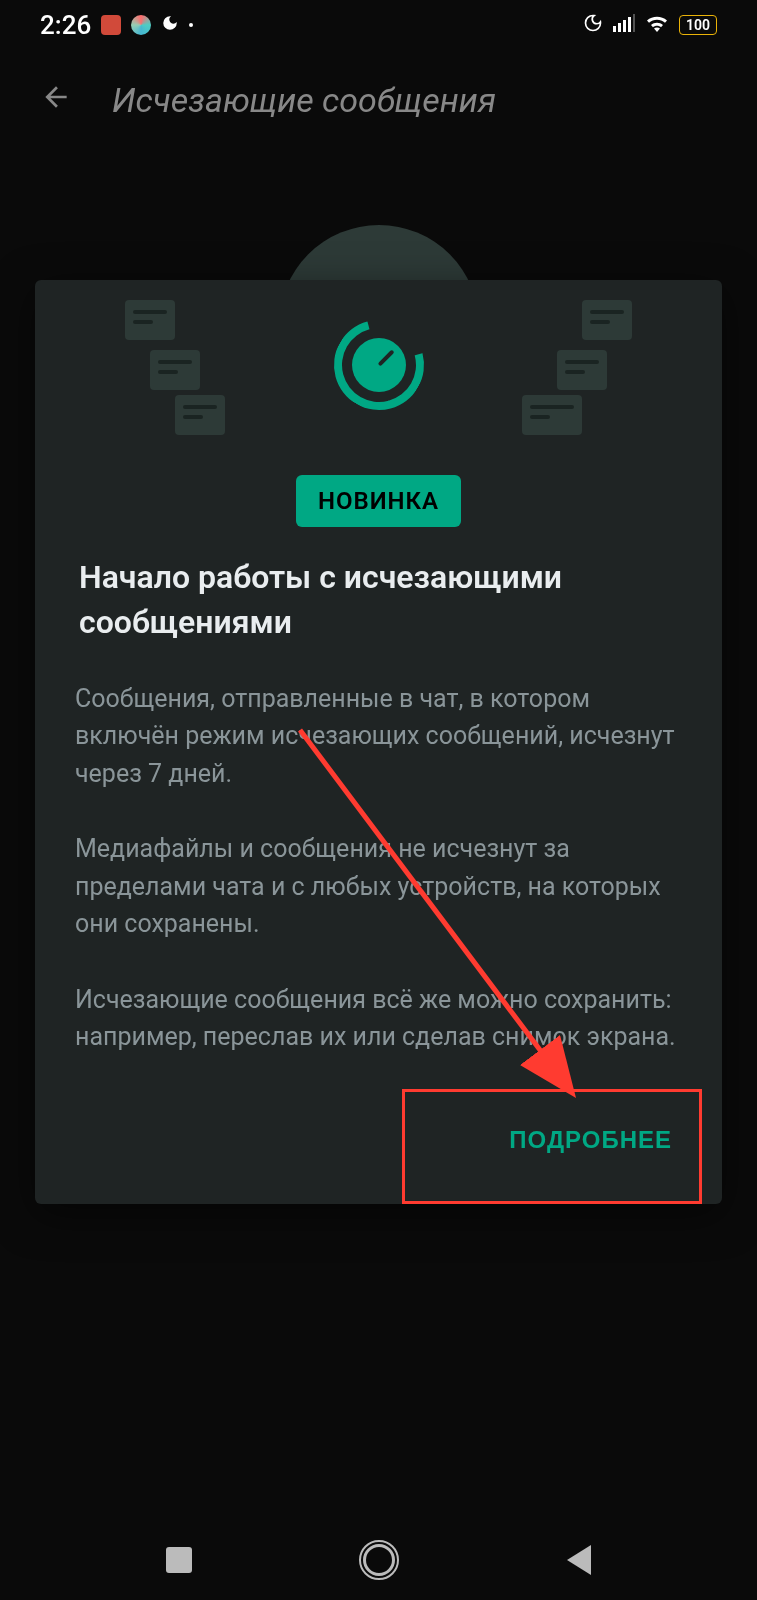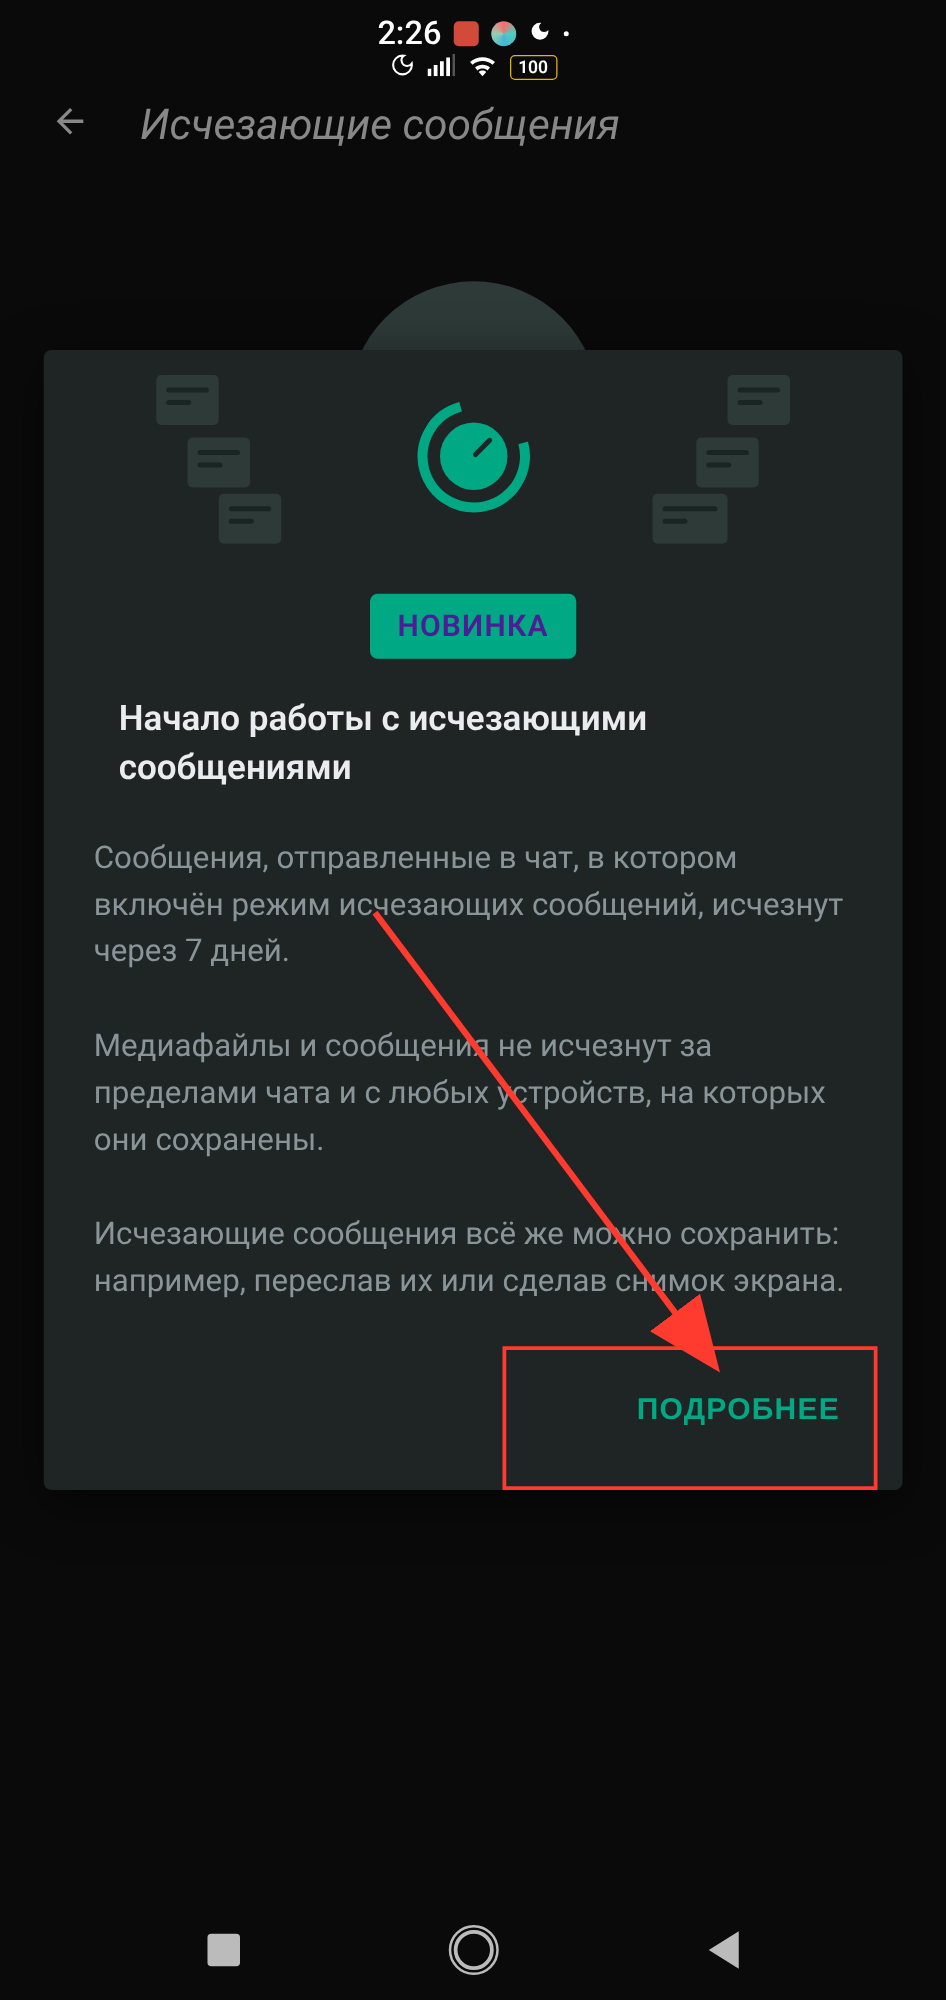--- a/index.html
+++ b/index.html
@@ -15,21 +15,20 @@
       color: #ffffff;
       position: relative;
       overflow: hidden;
     }
     .status-bar {
       display: flex;
       justify-content: space-between;
       align-items: center;
       padding: 12px 40px;
       height: 50px;
-      flex-direction: column;
     }
     .status-left {
       display: flex;
       align-items: center;
       gap: 10px;
     }
     .status-time {
       color: #ffffff;
       font-size: 26px;
       font-weight: 500;
@@ -187,35 +186,35 @@
       left: 50%;
       width: 4px;
       height: 20px;
       background: #1f2424;
       transform-origin: bottom center;
       transform: translate(-50%, -100%) rotate(45deg);
       border-radius: 2px;
     }
     .badge-new {
       background: #00a884;
-      color: #4c1d95;
+      color: #000000;
       padding: 12px 22px;
       border-radius: 6px;
       font-size: 24px;
       font-weight: 600;
       letter-spacing: 1px;
       margin: 25px auto 0;
       display: block;
       width: fit-content;
     }
     .dialog-title {
       color: #e9edef;
-      font-size: 28px;
+      font-size: 32px;
       font-weight: 600;
-      padding: 28px 60px 20px;
+      padding: 28px 44px 20px;
       line-height: 1.4;
     }
     .dialog-body {
       padding: 15px 40px 30px;
     }
     .dialog-paragraph {
       color: #8a9599;
       font-size: 25px;
       line-height: 1.5;
       margin-bottom: 38px;

